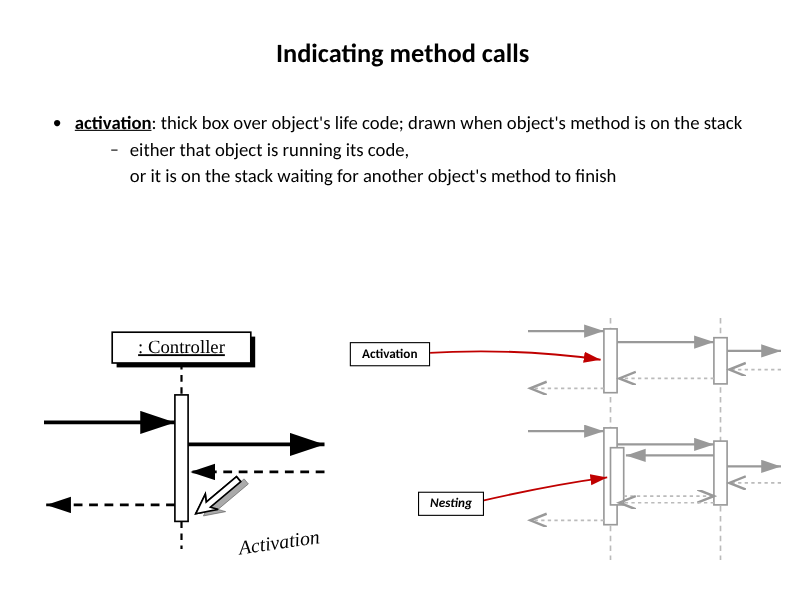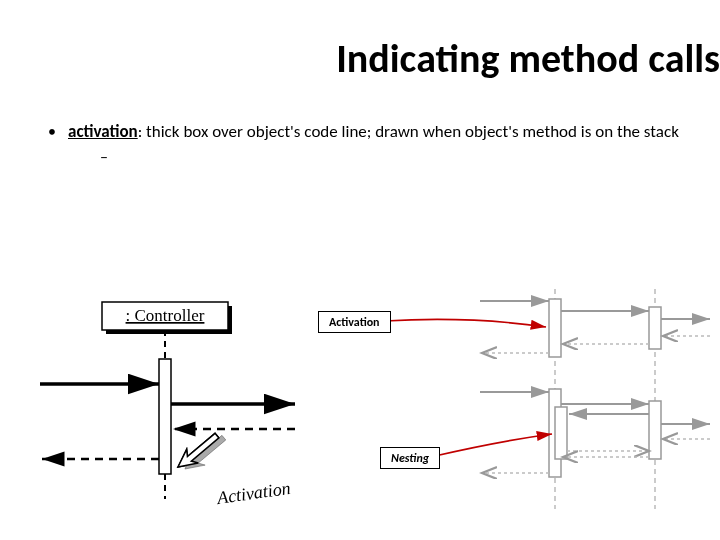--- a/index.html
+++ b/index.html
@@ -6,22 +6,22 @@
   body {
     width: 720px;
     height: 540px;
     background: #fff;
     font-family: Calibri, Arial, sans-serif;
     color: #000;
     position: relative;
     overflow: hidden;
   }
   .title {
-    text-align: right;
-    font-size: 40px;
+    text-align: center;
+    font-size: 24px;
     font-weight: bold;
     padding-top: 34px;
     padding-bottom: 20px;
     margin-left: 12px;
   }
   .content {
     padding: 18px 40px 0 40px;
     font-size: 17px;
     line-height: 1.35;
   }
@@ -63,24 +63,25 @@
   }
 </style>
 </head>
 <body>
 
 <div class="title">Indicating method calls</div>
 
 <div class="content">
   <ul class="outer">
     <li>
-      <span class="term">activation</span><span>: thick box over object's code line; drawn when object's method is on the stack</span>
+      <span class="term">activation</span><span>: thick box over object's life code; drawn when object's method is on the stack</span>
       <ul class="inner">
         <li>
-          <br>
+          <span>either that object is running its code,</span><br>
+          <span>or it is on the stack waiting for another object's method to finish</span>
         </li>
       </ul>
     </li>
   </ul>
 </div>
 
 <div class="diagram-area">
 
   <svg width="720" height="255">
 

